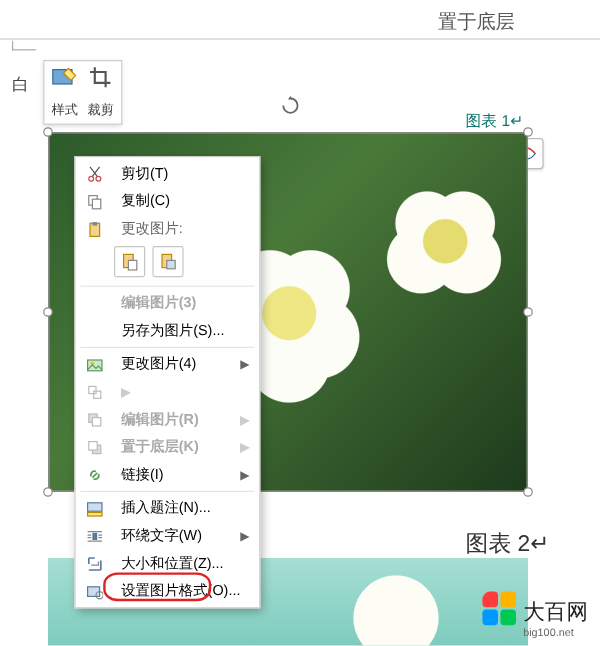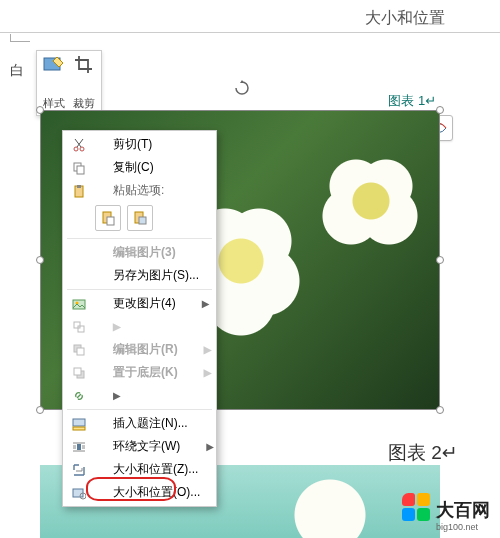--- a/index.html
+++ b/index.html
@@ -51,21 +51,21 @@
     border: 1px solid #ccc;
     display: flex;
     padding: 4px 6px;
     gap: 8px;
     box-shadow: 0 2px 4px rgba(0,0,0,0.15);
   }
   .float-tool .item {
     display: flex;
     flex-direction: column;
     align-items: center;
-    gap: 20px;
+    gap: 8px;
     cursor: pointer;
   }
   .float-tool .lbl { font-size: 11px; color: #444; }
   .rotate-handle {
     position: absolute;
     top: 80px;
     left: 234px;
     width: 16px;
     height: 16px;
   }
@@ -140,21 +140,21 @@
     border: 1px solid #ccc;
     box-shadow: 2px 3px 8px rgba(0,0,0,0.3);
     padding: 2px 0;
     z-index: 100;
   }
   .menu-item {
     display: flex;
     align-items: center;
     height: 23px;
     padding: 0 8px;
-    gap: 26px;
+    gap: 14px;
     cursor: pointer;
   }
   .menu-item.disabled { color: #aaa; cursor: default; font-weight: bold; }
   .menu-item.header { color: #666; cursor: default; }
   .menu-item .ico { width: 16px; height: 16px; flex-shrink: 0; display: flex; align-items: center; justify-content: center; }
   .menu-item .txt { flex: 1; white-space: nowrap; }
   .menu-item .arrow { color: #666; font-size: 10px; }
   .menu-item.disabled .arrow { color: #ccc; }
   .menu-sep { height: 1px; background: #e5e5e5; margin: 2px 4px; }
   .paste-row {
@@ -216,26 +216,26 @@
     display: grid;
     grid-template-columns: 1fr 1fr;
     grid-template-rows: 1fr 1fr;
     gap: 2px;
   }
   .wm-logo div { border-radius: 3px; }
   .wm-logo .a { background: #ff3b3b; border-radius: 50% 3px 3px 3px; }
   .wm-logo .b { background: #ffb400; }
   .wm-logo .c { background: #0099ff; }
   .wm-logo .d { background: #00c853; }
-  .wm-text { font-size: 18px; font-weight: bold; color: #222; margin-top: 16px; }
+  .wm-text { font-size: 18px; font-weight: normal; color: #222; margin-top: 16px; }
 </style>
 </head>
 <body>
 
-<div class="doc-title">大小和位置</div>
+<div class="doc-title">置于底层</div>
 <div class="ruler"></div>
 <div class="ruler-seg"></div>
 <div class="side-label">白</div>
 
 <div class="float-tool">
   <div class="item">
     <span class="ico">
       <svg width="22" height="18" viewBox="0 0 22 18">
           <rect x="1" y="3" width="16" height="12" fill="#6fa8d8" stroke="#3a6a9a"></rect>
           <path d="M14 2 L20 8 L16 12 L10 6 Z" fill="#ffe28a" stroke="#b88a00"></path>
@@ -299,21 +299,21 @@
       </span>
     <span class="txt">复制(C)</span>
   </div>
   <div class="menu-item header">
     <span class="ico">
         <svg width="14" height="14" viewBox="0 0 14 14">
           <rect x="3" y="2" width="8" height="11" fill="#f4d28c" stroke="#b88a00"></rect>
           <rect x="5" y="1" width="4" height="3" fill="#888"></rect>
         </svg>
       </span>
-    <span class="txt">粘贴选项:</span>
+    <span class="txt">更改图片:</span>
   </div>
   <div class="paste-row">
     <div class="opt">
         <svg width="16" height="16" viewBox="0 0 16 16">
           <rect x="3" y="2" width="8" height="11" fill="#f4d28c" stroke="#b88a00"></rect>
           <rect x="7" y="7" width="7" height="8" fill="#fff" stroke="#888"></rect>
         </svg>
       </div>
     <div class="opt">
         <svg width="16" height="16" viewBox="0 0 16 16">
@@ -371,20 +371,21 @@
       </span>
     <span class="txt">置于底层(K)</span>
     <span class="arrow">▶</span>
   </div>
   <div class="menu-item">
     <span class="ico">
         <svg width="14" height="14" viewBox="0 0 14 14">
           <path d="M4 8 A3 3 0 0 1 8 4 M10 6 A3 3 0 0 1 6 10 M5 9 L9 5" stroke="#5a9a5a" fill="none" stroke-width="1.4"></path>
         </svg>
       </span>
+    <span class="txt">链接(I)</span>
     <span class="arrow">▶</span>
   </div>
   <div class="menu-sep"></div>
   <div class="menu-item">
     <span class="ico">
         <svg width="14" height="14" viewBox="0 0 14 14">
           <rect x="1" y="2" width="12" height="7" fill="#cde" stroke="#5a7a9a"></rect>
           <rect x="1" y="10" width="12" height="3" fill="#ffe28a" stroke="#b88a00"></rect>
         </svg>
       </span>
@@ -409,21 +410,21 @@
       </span>
     <span class="txt">大小和位置(Z)...</span>
   </div>
   <div class="menu-item">
     <span class="ico">
         <svg width="14" height="14" viewBox="0 0 14 14">
           <rect x="1" y="3" width="10" height="8" fill="#cde" stroke="#5a7a9a"></rect>
           <circle cx="11" cy="10" r="3" fill="none" stroke="#888"></circle>
         </svg>
       </span>
-    <span class="txt">大小和位置(O)...</span>
+    <span class="txt">设置图片格式(O)...</span>
   </div>
 </div>
 
 <div class="highlight-ring"></div>
 
 <div class="caption2">
   <span>图表</span> <span>2</span><span>↵</span>
 </div>
 
 <div class="photo2"></div>

